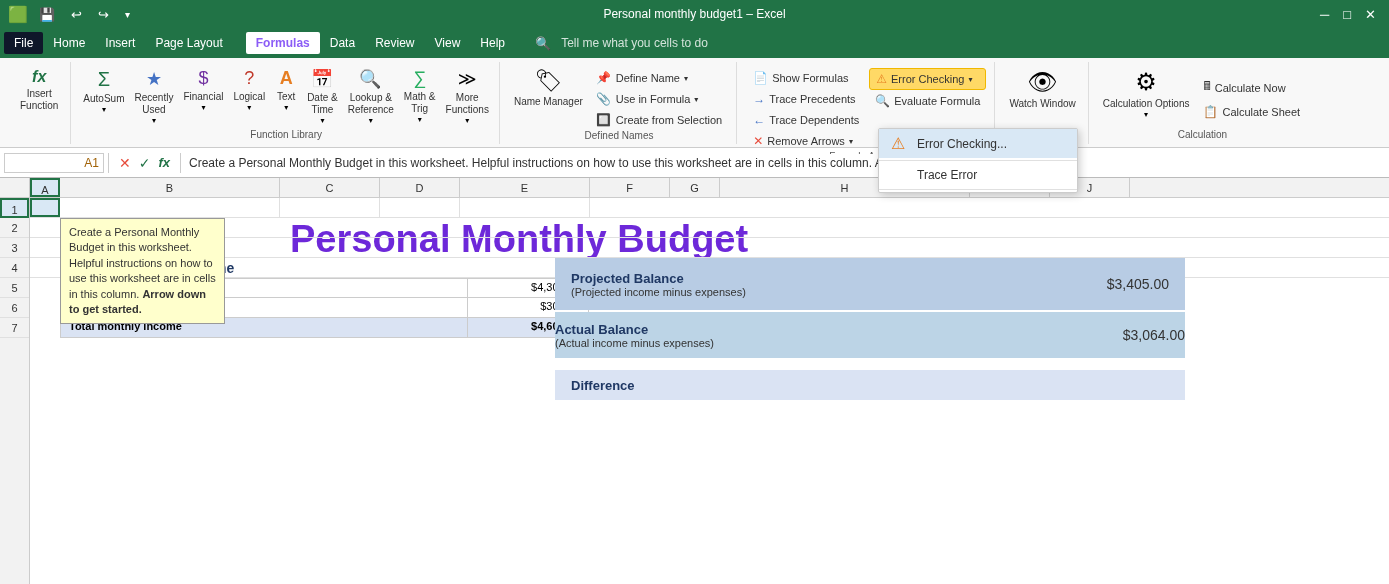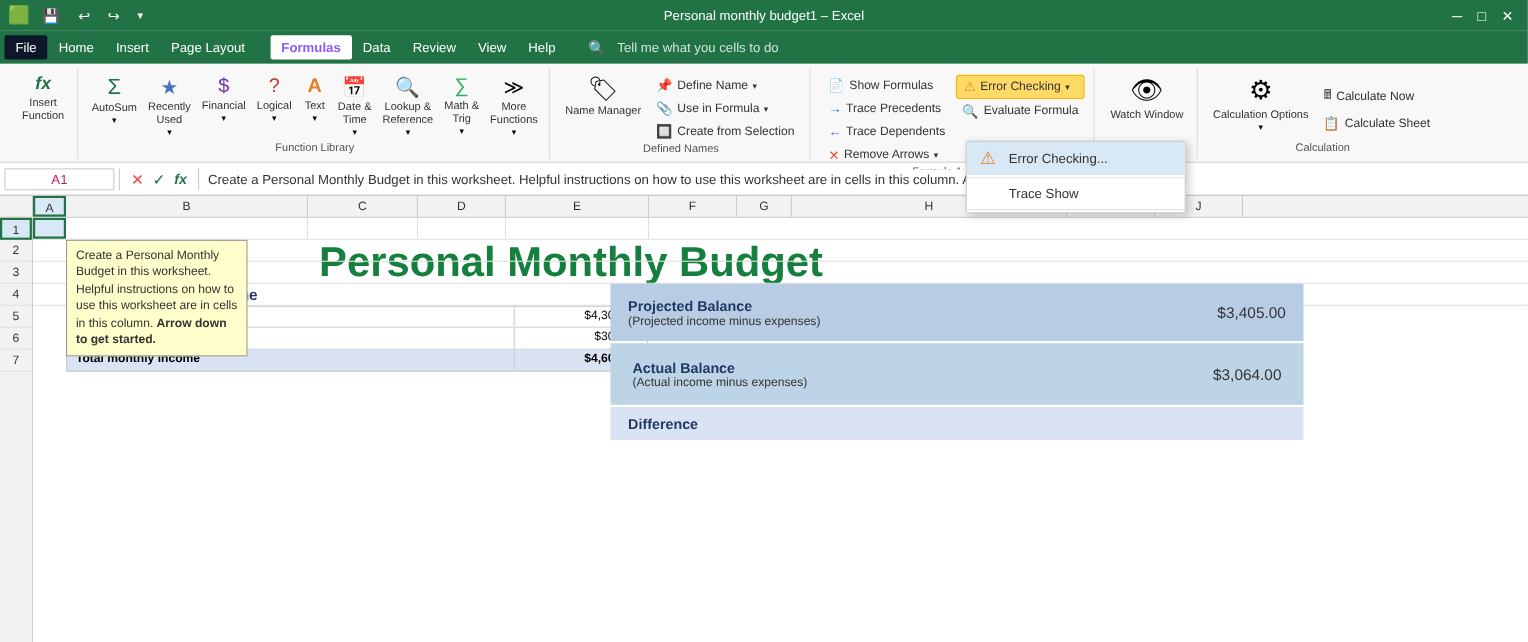--- a/index.html
+++ b/index.html
@@ -118,22 +118,22 @@
       height: 30px;
       border-bottom: 1px solid #bbb;
       background: white;
       padding: 0 4px;
     }
     .name-box {
       width: 100px;
       border: 1px solid #ccc;
       padding: 2px 4px;
       font-size: 12px;
-      text-align: center;
-      color: #be185d;
+      text-align: right;
+      color: #a16207;
     }
     .formula-bar-sep { width: 1px; height: 20px; background: #ccc; margin: 0 4px; }
     .formula-bar-icons { display: flex; gap: 4px; align-items: center; padding: 0 4px; }
     .formula-bar-icon { font-size: 14px; color: #555; cursor: pointer; padding: 2px; }
     .formula-input {
       flex: 1;
       border: none;
       outline: none;
       font-size: 12px;
       padding: 2px 4px;
@@ -195,21 +195,21 @@
       color: #333;
       width: 165px;
       line-height: 1.4;
       z-index: 50;
     }
 
     
     .budget-title {
       font-size: 38px;
       font-weight: bold;
-      color: #15803d;
+      color: #6d28d9;
       margin: 2px 0 0 130px;
       text-align: center;
     }
 
     .budget-section-title {
       font-size: 16px;
       font-weight: bold;
       color: #1f3864;
       margin: 4px 0 2px 30px;
     }
@@ -426,21 +426,21 @@
 </div>
 
 <div class="error-checking-dropdown">
   <div class="dropdown-item hovered">
     <span class="dropdown-item-icon" style="color:#e67e22;font-size:16px;">⚠</span>
     <span>Error Checking...</span>
   </div>
   <div class="dropdown-divider"></div>
   <div class="dropdown-item">
     <span class="dropdown-item-icon"></span>
-    <span>Trace Show</span>
+    <span>Trace Error</span>
   </div>
   <div class="dropdown-divider"></div>
 </div>
 
 <div class="formula-bar">
   <input class="name-box" value="A1" readonly="" style="">
   <div class="formula-bar-sep"></div>
   <div class="formula-bar-icons">
     <span class="formula-bar-icon" style="color:#e74c3c;">✕</span>
     <span class="formula-bar-icon" style="color:#217346;">✓</span>
@@ -523,21 +523,21 @@
       <div style="position:absolute;top:60px;left:525px;width:630px;">
 
         <div style="display:flex;align-items:center;background:#b8cce4;padding:8px 16px;margin-bottom:2px;height:52px;">
           <div style="flex:1;">
             <div style="font-weight:bold;font-size:13px;color:#1f3864;">Projected Balance</div>
             <div style="font-size:11px;color:#333;">(Projected income minus expenses)</div>
           </div>
           <div style="font-size:14px;color:#333;">$3,405.00</div>
         </div>
 
-        <div style="display:flex;align-items:center;background:#bcd4e6;padding:8px 20px;margin-bottom:2px;height:56px;">
+        <div style="display:flex;align-items:center;background:#bcd4e6;padding:8px 0;margin-bottom:12px;height:46px;">
           <div style="flex:1;">
             <div style="font-weight:bold;font-size:13px;color:#1f3864;">Actual Balance</div>
             <div style="font-size:11px;color:#333;">(Actual income minus expenses)</div>
           </div>
           <div style="font-size:14px;color:#333;">$3,064.00</div>
         </div>
 
         <div style="display:flex;align-items:center;background:#dae3f3;padding:8px 16px;height:30px;">
           <div style="flex:1;">
             <div style="font-weight:bold;font-size:13px;color:#1f3864;">Difference</div>

